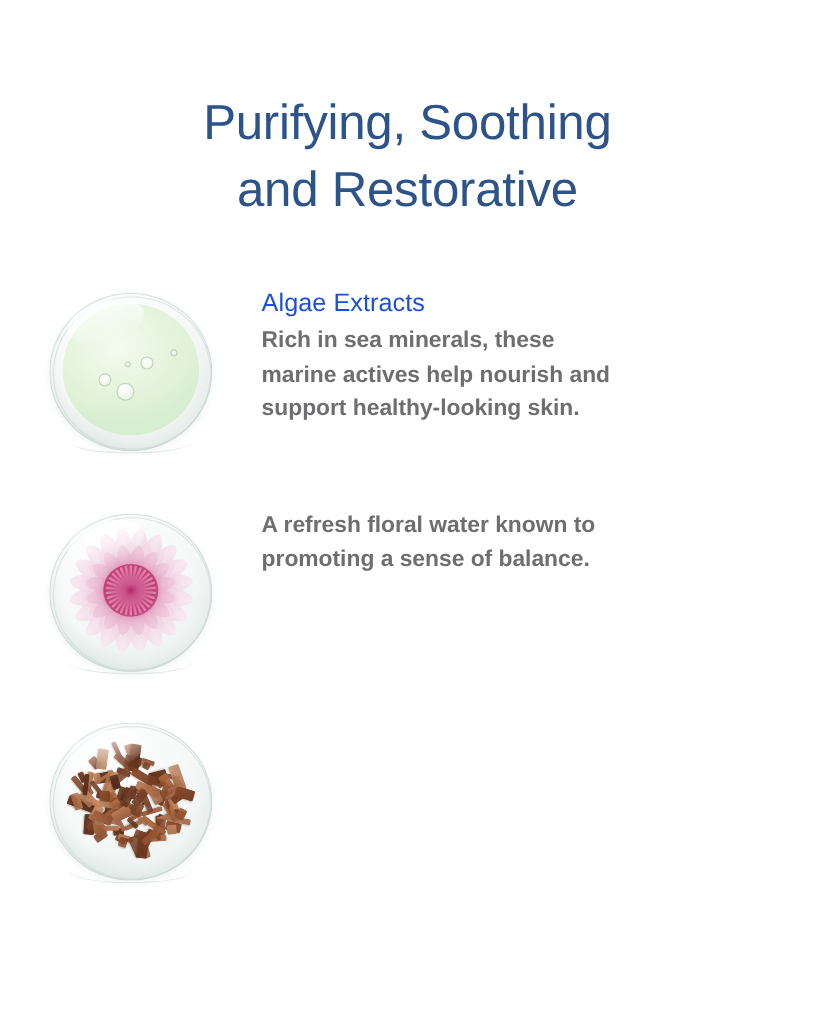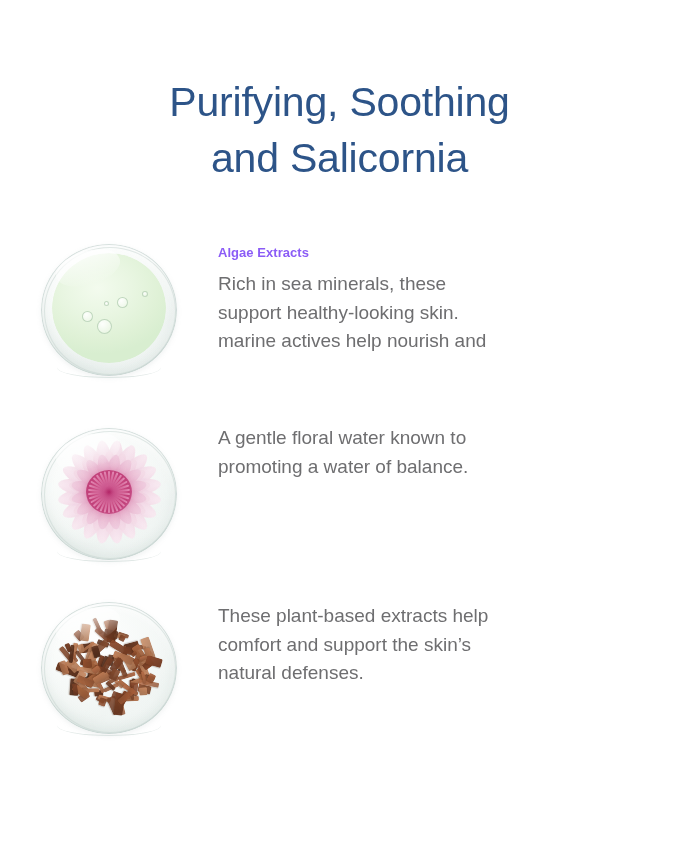--- a/index.html
+++ b/index.html
@@ -56,37 +56,37 @@
     justify-content: center;
     padding-top: 4px;
   }
 
   .text-cell {
     flex: 1 1 auto;
     padding-right: 60px;
   }
 
   .ing-title {
-    color: #8b5cf6;
-    font-size: 13px;
-    font-weight: 700;
+    color: #1d4ed8;
+    font-size: 21px;
+    font-weight: 400;
     line-height: 26px;
     letter-spacing: 0.05px;
     margin: 0 0 4px 0;
   }
   .ing-title .t-line { display: block; }
 
   .ing-desc {
     color: #6e6e70;
     font-size: 19px;
     font-weight: 400;
     line-height: 28.5px;
     margin: 0;
   }
-  .ing-desc .d-line { display: block; }
+  .ing-desc .d-line { display: block; font-weight: bold; }
 
   
   .dish {
     position: relative;
     width: 136px;
     height: 132px;
   }
   .dish-glass {
     position: absolute;
     left: 0; top: 0;
@@ -228,21 +228,21 @@
     box-shadow: 0 1px 1px rgba(70,35,20,0.22);
   }
 </style>
 </head>
 <body>
 
 <div class="page">
 
   <div class="title-block">
     <div class="title-line">Purifying, Soothing</div>
-    <div class="title-line">and Salicornia</div>
+    <div class="title-line">and Restorative</div>
   </div>
 
   <div class="row" id="row-0">
     <div class="dish-cell">
       <div class="dish">
         <div class="dish-glass"></div>
         <div class="dish-inner">
           <div class="gel"></div>
           <div class="bubble b1"></div>
           <div class="bubble b2"></div>
@@ -254,22 +254,22 @@
         <div class="dish-shine"></div>
         <div class="dish-base"></div>
       </div>
     </div>
     <div class="text-cell">
       <h3 class="ing-title">
         <span class="t-line">Algae Extracts</span>
       </h3>
       <p class="ing-desc">
         <span class="d-line">Rich in sea minerals, these</span>
+        <span class="d-line">marine actives help nourish and</span>
         <span class="d-line">support healthy-looking skin.</span>
-        <span class="d-line">marine actives help nourish and</span>
       </p>
     </div>
   </div>
 
   <div class="row" id="row-1">
     <div class="dish-cell">
       <div class="dish">
         <div class="dish-glass"></div>
         <div class="dish-inner">
           <div class="flower" id="flower">
@@ -362,22 +362,22 @@
               </div>
           </div>
         </div>
         <div class="dish-rim2"></div>
         <div class="dish-shine"></div>
         <div class="dish-base"></div>
       </div>
     </div>
     <div class="text-cell">
       <p class="ing-desc">
-        <span class="d-line">A gentle floral water known to</span>
-        <span class="d-line">promoting a water of balance.</span>
+        <span class="d-line">A refresh floral water known to</span>
+        <span class="d-line">promoting a sense of balance.</span>
       </p>
     </div>
   </div>
 
   <div class="row" id="row-2">
     <div class="dish-cell">
       <div class="dish">
         <div class="dish-glass"></div>
         <div class="dish-inner">
           <div class="chips" id="chips">
@@ -504,21 +504,16 @@
             </div>
         </div>
         <div class="dish-rim2"></div>
         <div class="dish-shine"></div>
         <div class="dish-base"></div>
       </div>
     </div>
     <div class="text-cell">
       <h3 class="ing-title">
       </h3>
-      <p class="ing-desc">
-        <span class="d-line">These plant-based extracts help</span>
-        <span class="d-line">comfort and support the skin’s</span>
-        <span class="d-line">natural defenses.</span>
-      </p>
     </div>
   </div>
 
 </div>
 
 </body></html>

